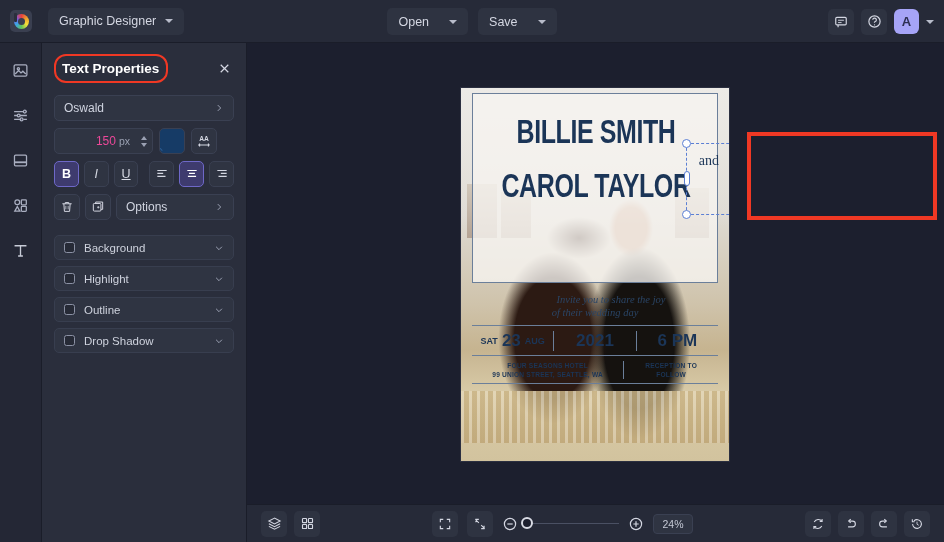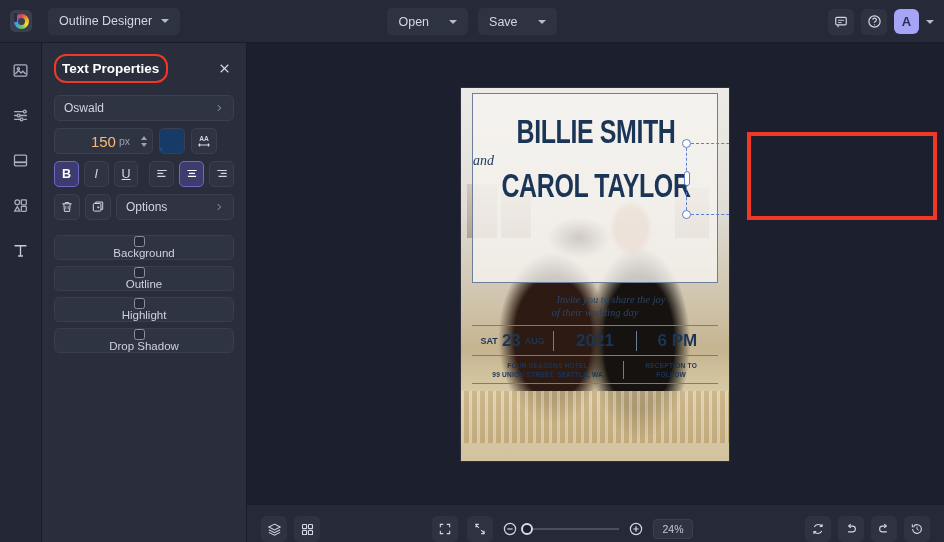--- a/index.html
+++ b/index.html
@@ -124,21 +124,21 @@
     height: 26px; display: flex; align-items: center;
     color: #d0d4e0; font-size: 12px; cursor: pointer; gap: 20px;
   }
   .font-field {
     width: 100%; justify-content: space-between; padding: 0 9px;
   }
   .size-field {
     width: 99px; padding: 0 5px 0 9px;
     justify-content: flex-end; gap: 6px;
   }
-  .size-val { font-size: 15px; color: #fdba74; }
+  .size-val { font-size: 12px; color: #ec4899; }
   .size-unit { font-size: 10.5px; color: #9aa0b2; margin-left: -3px; }
   .spinner {
     display: flex; flex-direction: column; gap: 3px; margin-left: 2px;
     padding-left: 3px;
   }
   .sp-up, .sp-dn { width: 0; height: 0; border-left: 3.5px solid transparent; border-right: 3.5px solid transparent; }
   .sp-up { border-bottom: 4px solid #9aa0b2; }
   .sp-dn { border-top: 4px solid #9aa0b2; }
   .swatch {
     width: 26px; height: 26px; border-radius: 5px;
@@ -167,21 +167,21 @@
     flex: 1; height: 26px; border-radius: 5px;
     background: #2f3442; border: 1px solid #3a4052;
     display: flex; align-items: center; justify-content: space-between;
     padding: 0 9px; color: #d0d4e0; font-size: 12px; cursor: pointer; text-align: right;
   }
   .checks { margin-top: 15px; display: flex; flex-direction: column; gap: 6px; }
   .check-row {
     height: 25px; border-radius: 5px;
     background: #2f3442; border: 1px solid #383e4f;
     display: flex; align-items: center; padding: 0 9px;
-    color: #ced2dd; font-size: 11.5px; cursor: pointer; flex-direction: column;
+    color: #ced2dd; font-size: 11.5px; cursor: pointer;
   }
   .cbox {
     width: 11px; height: 11px; border-radius: 2.5px;
     border: 1.5px solid #8b91a4; background: #262a36;
     margin-right: 9px; flex: none;
   }
   .check-row .lbl { flex: 1; }
 
   
   .canvas-area {
@@ -228,22 +228,22 @@
   .nm {
     position: absolute; left: 0; width: 246px; text-align: center;
     color: #1b3557; font-weight: 700;
     font-family: "Liberation Sans", sans-serif;
     letter-spacing: -0.4px;
     transform: scaleY(1.25) scaleX(0.96);
   }
   .nm1 { top: 23px; font-size: 26px; }
   .nm2 { top: 77px; font-size: 26px; }
   .and {
-    position: absolute; left: 0; top: 59px; width: 246px; text-align: left;
-    color: #1b3557; font-size: 14px; font-style: italic;
+    position: absolute; left: 0; top: 59px; width: 246px; text-align: right;
+    color: #1b3557; font-size: 14px; 
     font-family: "Liberation Serif", serif;
   }
   .joy {
     position: absolute; left: 0; width: 246px; text-align: center;
     color: #2a4566; font-family: "Liberation Serif", serif;
     font-style: italic; font-size: 10.5px; line-height: 13px;
   }
   .datebar {
     position: absolute; left: 11px; width: 246px; height: 31px;
     border-top: 1px solid #6b7f9a; border-bottom: 1px solid #6b7f9a;
@@ -286,21 +286,21 @@
   .sh-l { left: -3.5px; }
   .red-hi {
     position: absolute; left: 500px; top: 89px; width: 190px; height: 88px;
     border: 4px solid #f03824; pointer-events: none;
   }
 
   
   .bottombar {
     position: absolute; left: 247px; top: 504px; width: 697px; height: 38px;
     background: #262a38; border-top: 1px solid #1a1d29;
-    display: flex; align-items: flex-end; padding: 0 14px;
+    display: flex; align-items: center; padding: 0 14px;
   }
   .bb-left { display: flex; gap: 7px; }
   .bb-center {
     flex: 1; display: flex; align-items: center; justify-content: center; gap: 9px;
   }
   .bb-right { display: flex; gap: 7px; }
   .slider-track {
     width: 92px; height: 1.5px; background: #4a5063; position: relative;
   }
   .slider-knob {
@@ -322,21 +322,21 @@
 <div class="app">
 
   <div class="topbar">
     <div class="logo-wrap">
       <div class="logo">
         <div class="ring"></div>
           <div class="stem"></div>
       </div>
     </div>
     <div class="doc-chip">
-      <span>Outline Designer</span>
+      <span>Graphic Designer</span>
       <span class="chev"></span>
     </div>
 
     <div class="center-actions">
       <div class="tb-btn">
         <span>Open</span>
         <span class="chev"></span>
       </div>
       <div class="tb-btn">
         <span>Save</span>
@@ -492,28 +492,28 @@
     <div class="checks">
       <div class="check-row">
         <span class="cbox"></span>
         <span class="lbl">Background</span>
         <svg width="10" height="10" viewBox="0 0 24 24" fill="none" stroke="#9aa0b2" stroke-width="2.4">
             <path d="M5 9l7 7 7-7"></path>
           </svg>
       </div>
       <div class="check-row">
         <span class="cbox"></span>
-        <span class="lbl">Outline</span>
+        <span class="lbl">Highlight</span>
         <svg width="10" height="10" viewBox="0 0 24 24" fill="none" stroke="#9aa0b2" stroke-width="2.4">
             <path d="M5 9l7 7 7-7"></path>
           </svg>
       </div>
       <div class="check-row">
         <span class="cbox"></span>
-        <span class="lbl">Highlight</span>
+        <span class="lbl">Outline</span>
         <svg width="10" height="10" viewBox="0 0 24 24" fill="none" stroke="#9aa0b2" stroke-width="2.4">
             <path d="M5 9l7 7 7-7"></path>
           </svg>
       </div>
       <div class="check-row">
         <span class="cbox"></span>
         <span class="lbl">Drop Shadow</span>
         <svg width="10" height="10" viewBox="0 0 24 24" fill="none" stroke="#9aa0b2" stroke-width="2.4">
             <path d="M5 9l7 7 7-7"></path>
           </svg>

